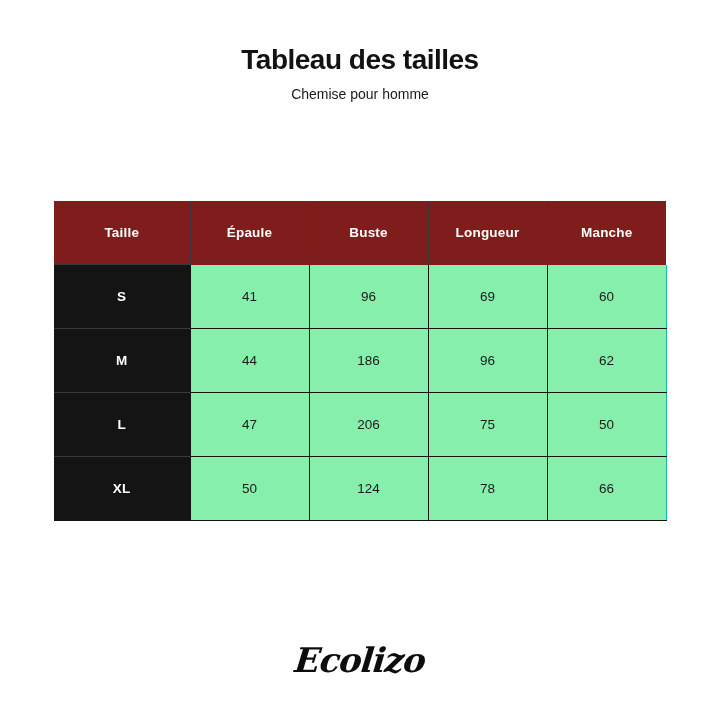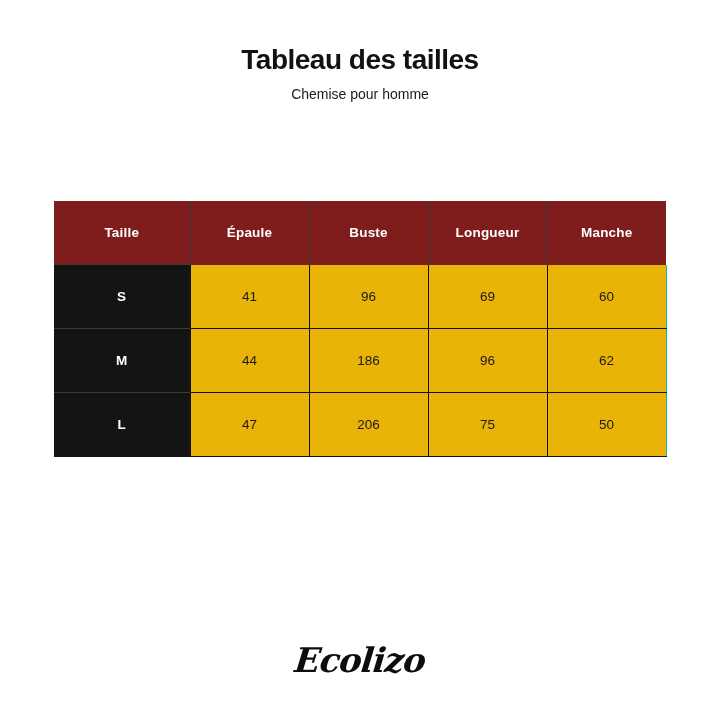--- a/index.html
+++ b/index.html
@@ -72,21 +72,21 @@
     margin-left: 28px;
   }
   table.size-table tbody th.size-cell {
     background: #141414;
     color: #ffffff;
     font-weight: bold;
     letter-spacing: 0.4px;
     border-top: 1px solid #3a3a3a;
   }
   table.size-table tbody td {
-    background: #eab308;
+    background: #86efac;
     color: #1b1b1b;
     font-weight: normal;
     border: 1px solid #141414;
     border-top: none;
   }
   table.size-table tbody tr:first-child td {
     border-top: none;
   }
   table.size-table tbody td:last-child {
     border-right: 1px solid #14b8a6;
@@ -152,20 +152,27 @@
           <td>96</td>
           <td>62</td>
         </tr>
         <tr>
           <th class="size-cell">L</th>
           <td>47</td>
           <td>206</td>
           <td>75</td>
           <td>50</td>
         </tr>
+        <tr>
+          <th class="size-cell">XL</th>
+          <td>50</td>
+          <td>124</td>
+          <td>78</td>
+          <td>66</td>
+        </tr>
       </tbody>
     </table>
   </div>
 
   <div class="brand">
     <span class="brand-name">Ecolizo</span>
   </div>
 
 </div>
 

